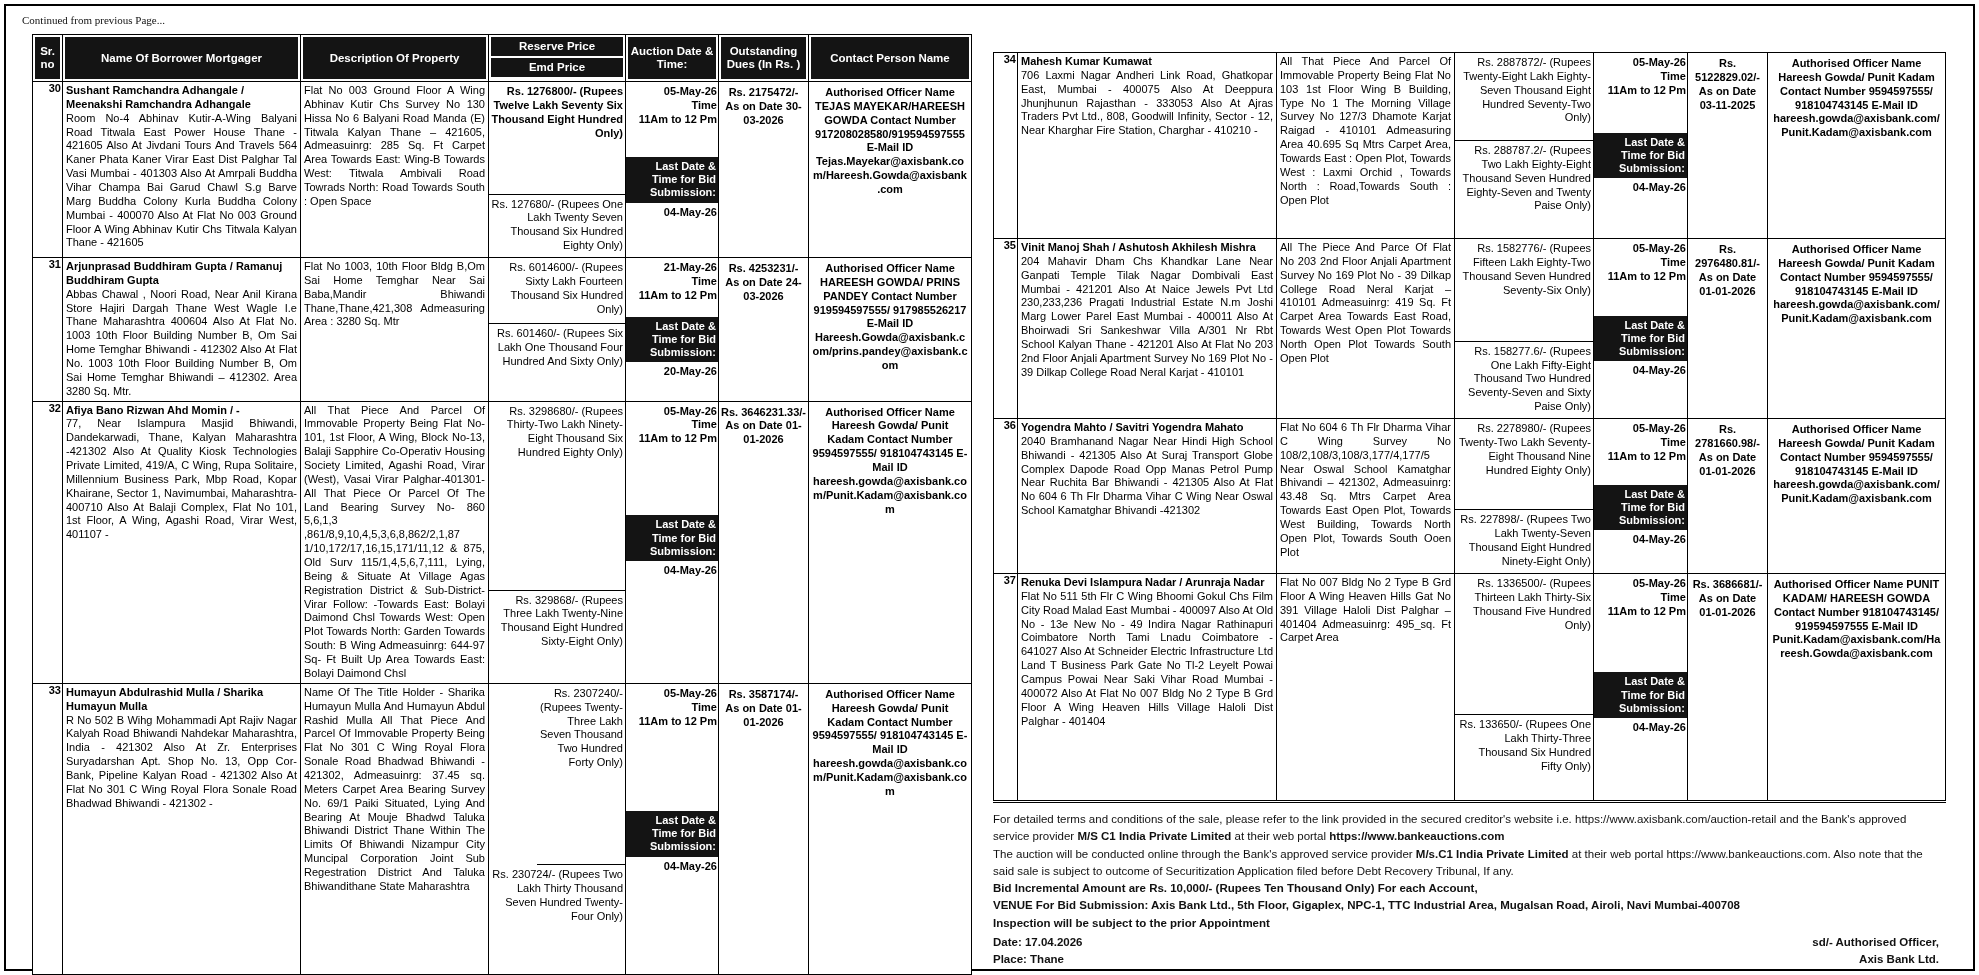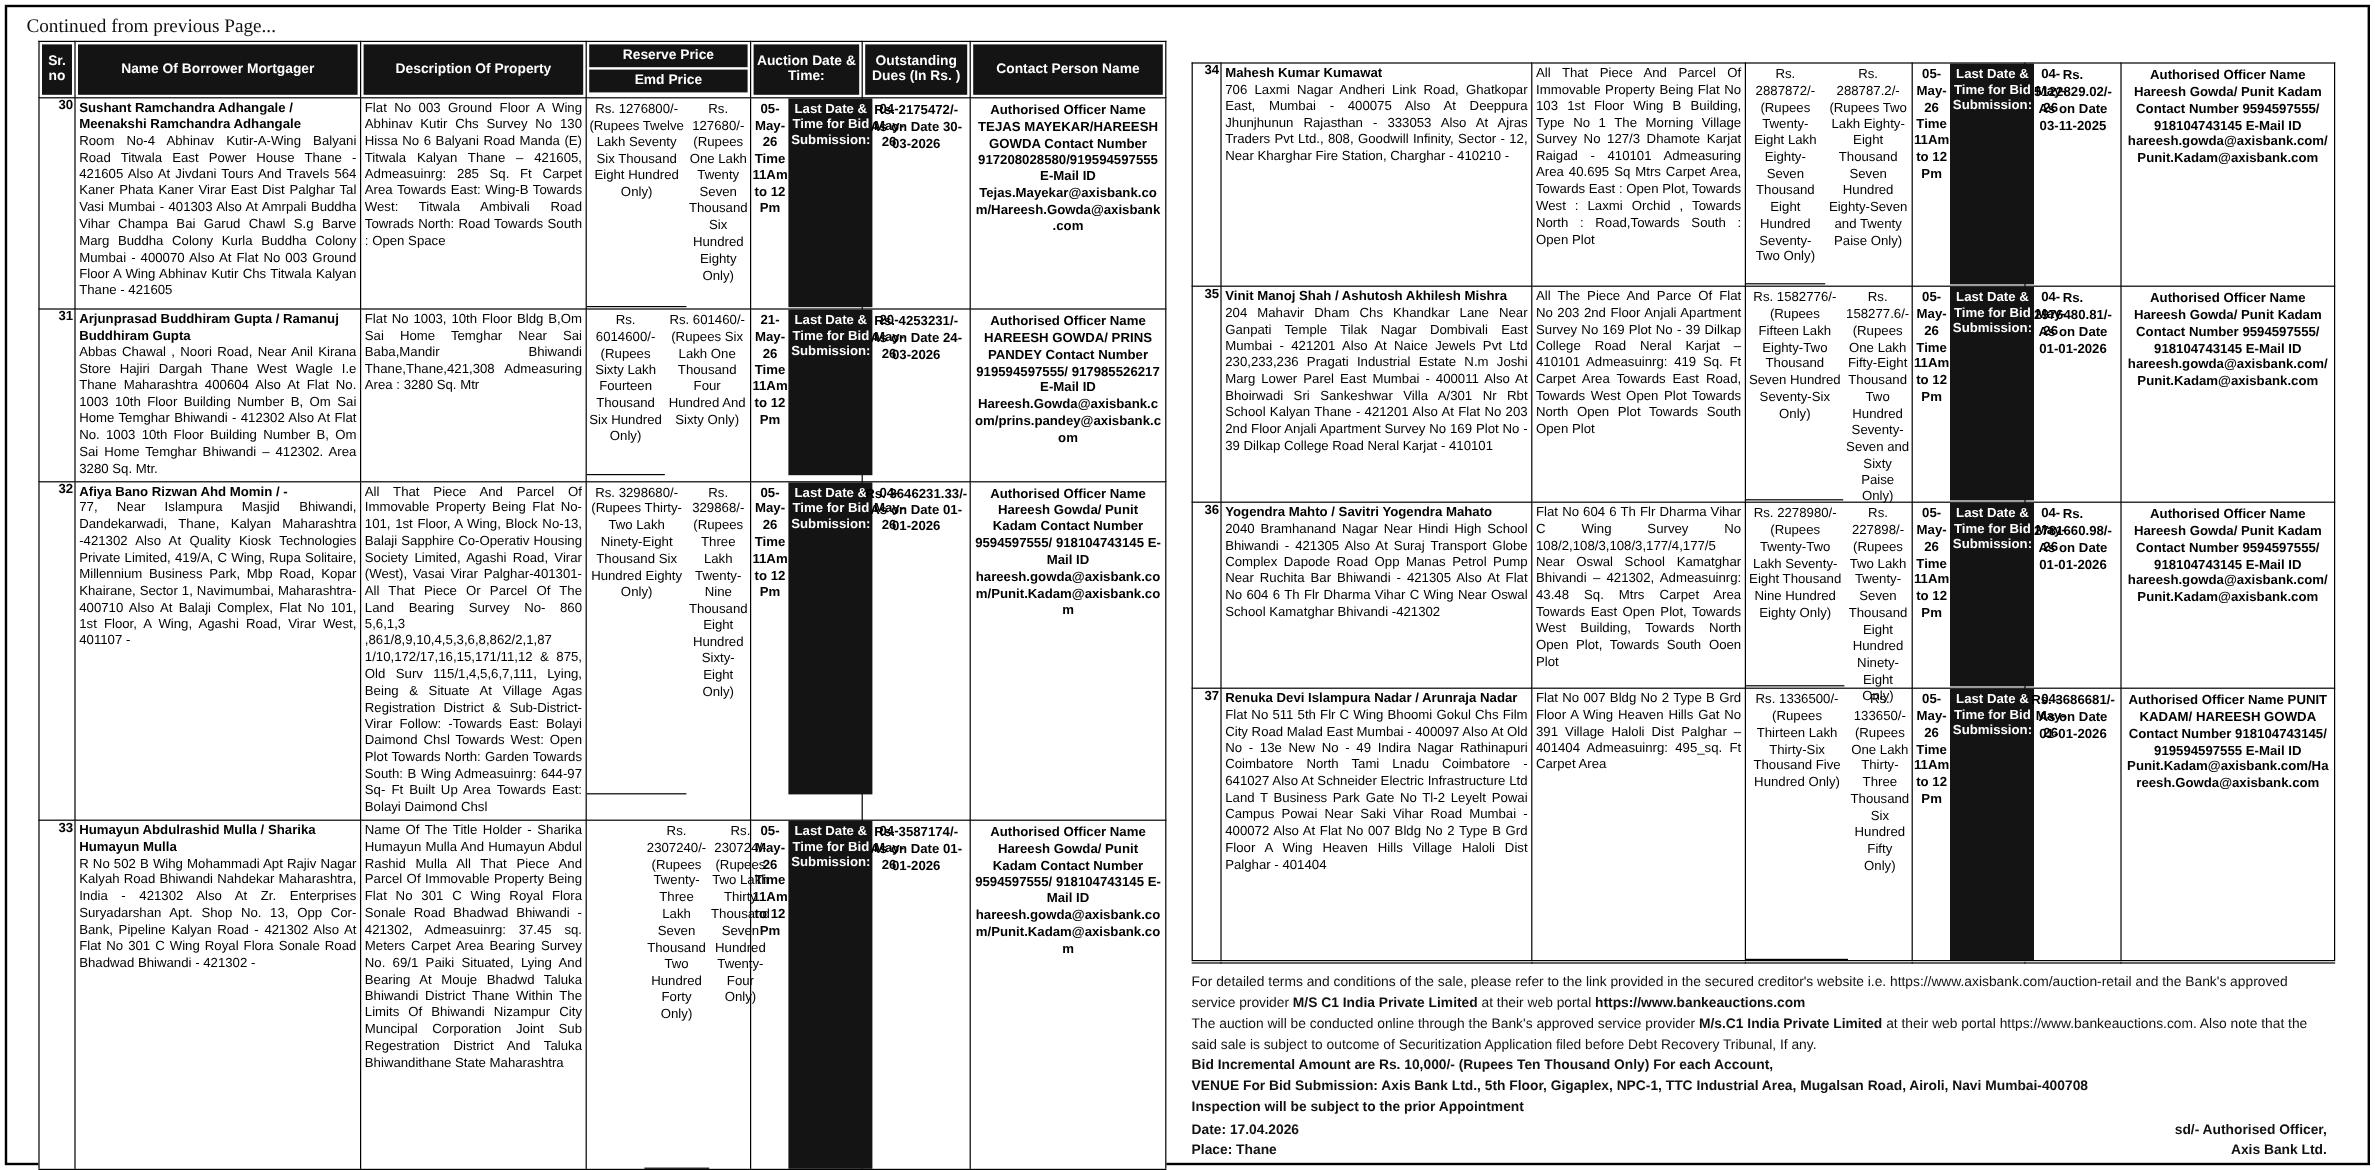--- a/index.html
+++ b/index.html
@@ -1,49 +1,49 @@
 <!DOCTYPE html>
 <html><head>
 <meta charset="utf-8">
 <style>
   html,body{margin:0;padding:0;background:#fff;}
   body{width:1979px;height:975px;position:relative;font-family:"Liberation Sans",sans-serif;color:#000;}
   .sheet{position:absolute;inset:4px;border:2px solid #000;box-sizing:border-box;padding:8px 12px;background:#fff;}
-  .note{font-family:"Liberation Serif",serif;font-size:16px;color:#111;margin:0 0 2px 4px;height:18px;}
+  .note{font-family:"Liberation Serif",serif;font-size:11px;color:#111;margin:0 0 2px 4px;height:18px;}
   .panels{display:flex;gap:22px;margin-left:14px;}
   .panel-left{width:939px;flex:0 0 auto;}
   .panel-right{width:952px;flex:0 0 auto;padding-top:0;}
   table{border-collapse:collapse;table-layout:fixed;background:#fff;}
   .tbl-left{width:939px;}
   .tbl-right{width:952px;margin-top:18px;border-top:1.5px solid #000;}
   td,th{border:1px solid #000;box-sizing:border-box;}
   table{border:1.5px solid #000;border-bottom:3px double #000;}
   thead th{padding:0;background:#fff;font-size:11.5px;vertical-align:top;height:46px;}
   .hbox{background:#141414;color:#fff;margin:2px;display:flex;align-items:center;justify-content:center;text-align:center;font-weight:bold;line-height:1.1;padding:1px;}
   .hbox.full{height:40px;}
   .hbox.half{height:17px;}
   td{font-size:11px;line-height:1.26;vertical-align:top;}
   .c-sr{text-align:right;font-weight:bold;padding-top:0;}
   .c-name{padding:2px 3px;}
   .c-name .names{font-weight:bold;}
   .c-name .addr,.c-desc{text-align:justify;word-wrap:break-word;}
   .c-desc{padding:2px 3px;}
   .c-price{padding:0;text-align:center;}
-  .vwrap{display:flex;flex-direction:row;box-sizing:border-box;}
+  .vwrap{display:flex;flex-direction:column;box-sizing:border-box;text-align:right;}
   .p-res{border-bottom:1px solid #000;padding:3px 2px;flex:1.2;}
   .p-emd{padding:3px 2px;flex:1;}
   .c-auc{padding:0;text-align:center;font-weight:bold;}
   .a-date{padding:3px 1px;}
   .a-bid{background:#141414;color:#fff;padding:3px 2px;line-height:1.2;}
   .a-bdate{padding:3px 1px;}
   .sp1{flex:0.9;} .sp2{flex:1.1;}
   .c-dues{text-align:center;font-weight:bold;padding:4px 2px;word-wrap:break-word;}
   .c-contact{text-align:center;font-weight:bold;padding:4px 3px;word-wrap:break-word;}
   
-  tr.r30{height:176px;} .r30 .vwrap{height:174px;} .r30 .p-res{flex:2;}
+  tr.r30{height:176px;} .r30 .vwrap{height:174px;} .r30 .p-res{flex:2;font-weight:bold;}
   tr.r31{height:140px;} .r31 .vwrap{height:138px;} .r31 .p-res{flex:0.9;}
   tr.r32{height:262px;} .r32 .vwrap{height:260px;} .r32 .p-res{flex:2.8;}
   tr.r33{height:292px;} .r33 .vwrap{height:290px;} .r33 .p-res{flex:1.7;margin-left:48px;}
   tr.r34{height:186px;} .r34 .vwrap{height:184px;} .r34 .p-res{flex:0.9;}
   tr.r35{height:180px;margin-left:31px;} .r35 .vwrap{height:178px;} .r35 .p-res{flex:2;}
   tr.r36{height:155px;} .r36 .vwrap{height:153px;} .r36 .p-res{flex:1.5;}
   tr.r37{height:228px;} .r37 .vwrap{height:226px;} .r37 .p-res{flex:1.7;}
   .footer{margin-top:8px;width:946px;font-size:11.5px;line-height:1.5;color:#111;}
   .f-line{margin:0;}
   .f-line.bold{font-weight:bold;}

